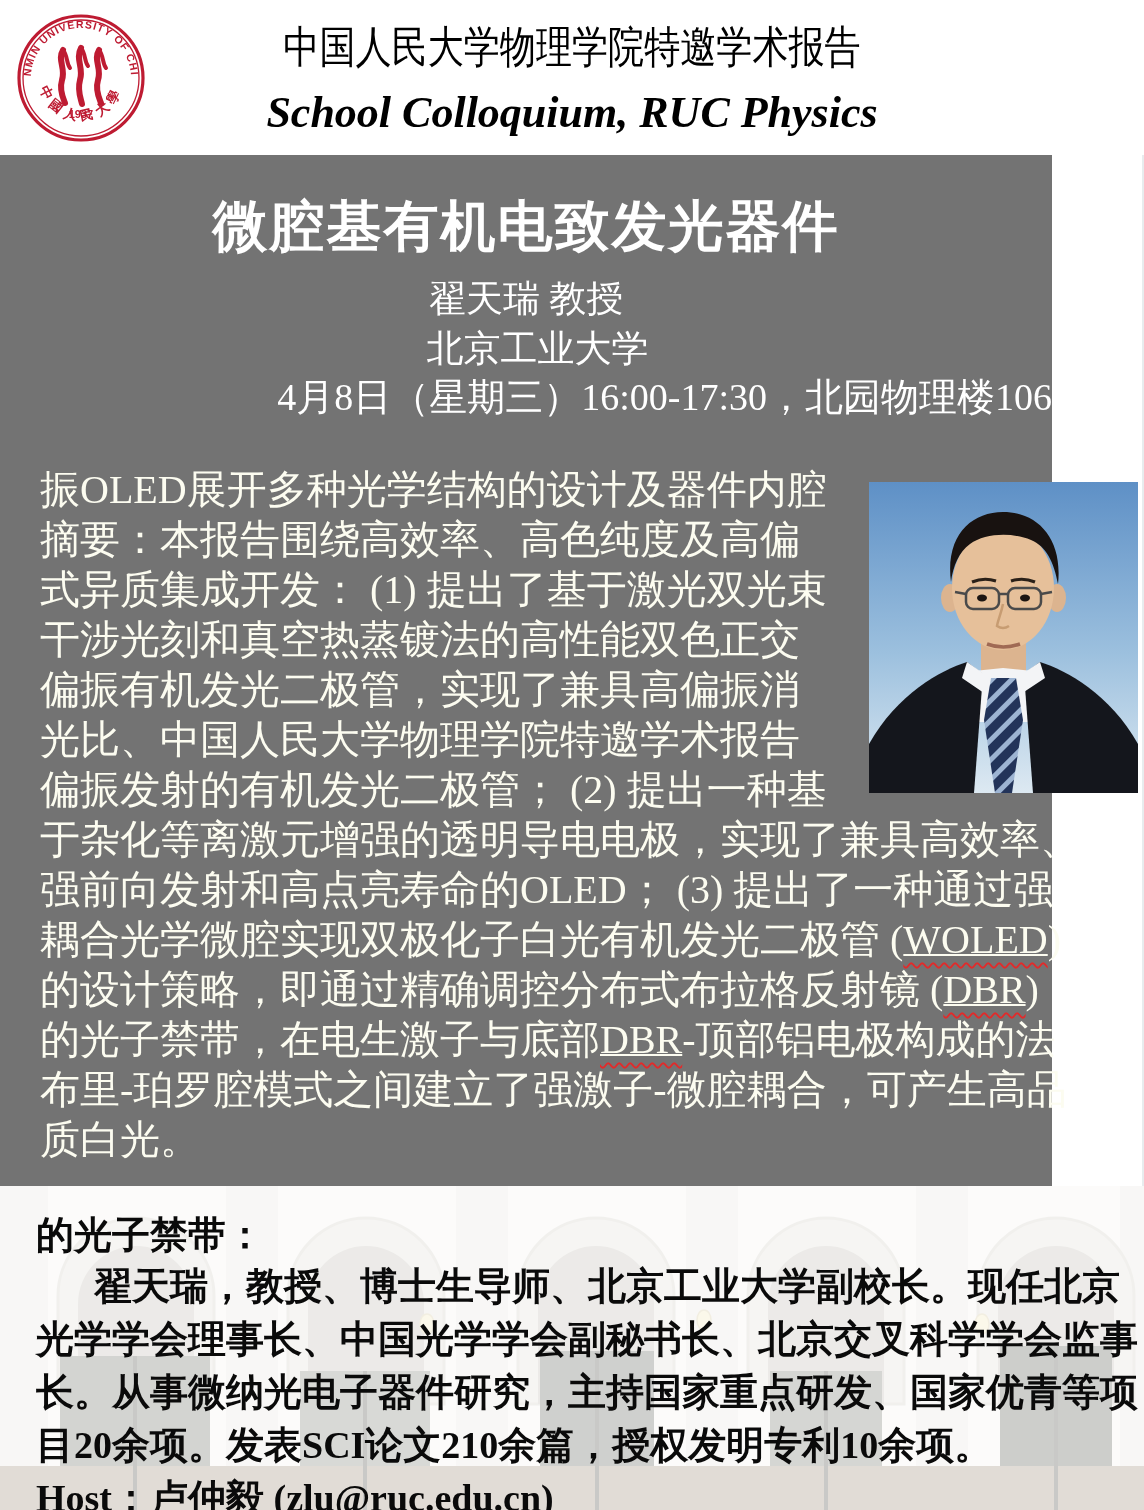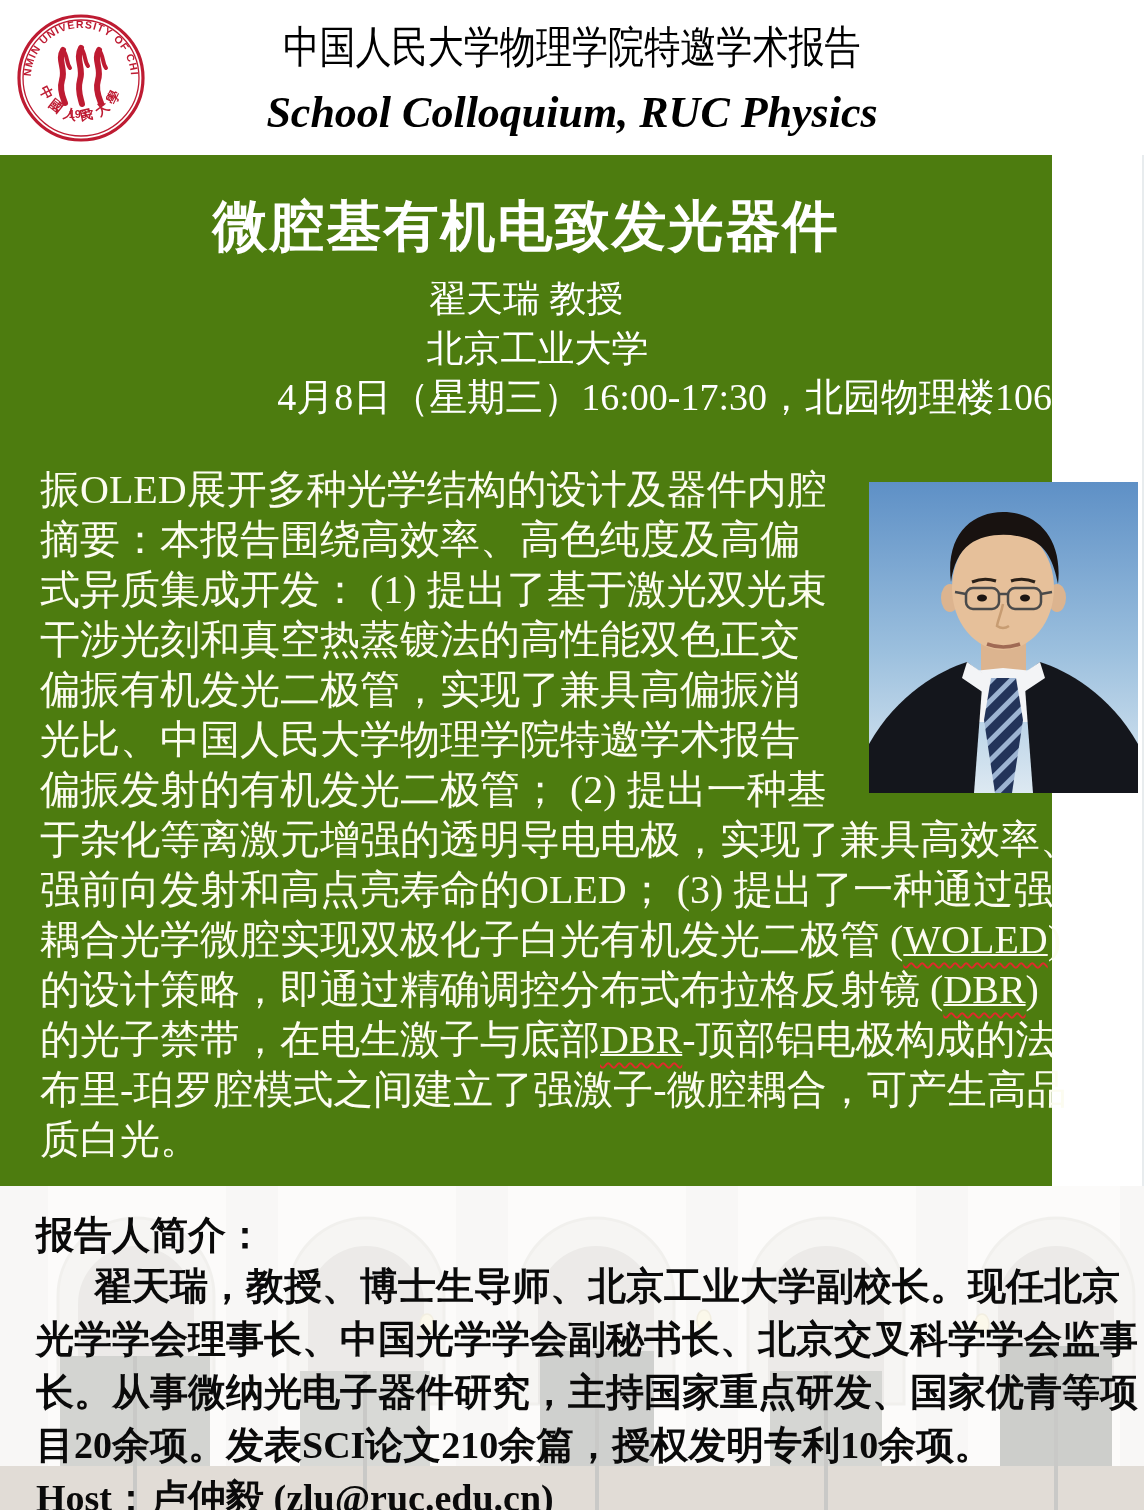--- a/index.html
+++ b/index.html
@@ -8,21 +8,21 @@
 
   
   .header{position:absolute;top:0;left:0;width:1144px;height:155px;background:#ffffff;}
   .logo{position:absolute;top:8px;left:14px;width:134px;height:138px;}
   .h-titles{position:absolute;top:0;left:0;width:1144px;text-align:center;color:#000;}
   .h-zh{margin-top:22px;font-size:44px;font-weight:normal;line-height:52px;}
   .squeeze{display:inline-block;transform:scaleX(.82);transform-origin:50% 50%;white-space:nowrap;}
   .h-en{margin-top:14px;font-size:44px;font-weight:bold;font-style:italic;line-height:50px;}
 
   
-  .blue{position:absolute;top:155px;left:0;width:1052px;height:1031px;background:#4d7c0f;color:#fff;padding-top:40px;box-sizing:border-box;}
+  .blue{position:absolute;top:155px;left:0;width:1052px;height:1031px;background:#737373;color:#fff;padding-top:40px;box-sizing:border-box;}
   .talk-title{margin:0;text-align:center;font-size:55px;font-weight:bold;line-height:64px;letter-spacing:2px;}
   .speaker{margin-top:16px;text-align:center;font-size:37px;line-height:48px;}
   .affil{margin-top:2px;text-align:center;font-size:37px;line-height:48px;margin-left:23px;}
   .dt{text-align:right;font-size:38px;line-height:48px;}
   .abstract{margin-top:44px;padding-left:40px;color:#FCFCF0;font-size:40px;}
   .abstract .tline{white-space:nowrap;line-height:50px;height:50px;}
 
   .tline{white-space:nowrap;}
   .indent{text-indent:58px;}
 
@@ -200,21 +200,21 @@
             <line x1="597" y1="165" x2="597" y2="324"></line>
               <line x1="826" y1="185" x2="826" y2="324"></line>
             <line x1="1056" y1="160" x2="1056" y2="324"></line>
           </g>
         </g>
 
         <rect width="1144" height="324" fill="#ffffff" opacity="0.74"></rect>
       </svg>
     </div>
     <div class="bio-content">
-      <div class="bio-heading">报告人简介：</div>
+      <div class="bio-heading">的光子禁带：</div>
       <div id="bio-lines">
           <div class="tline indent"><span>翟天瑞，教授、博士生导师、北京工业大学副校长。现任北京</span></div>
           <div class="tline"><span>光学学会理事长、中国光学学会副秘书长、北京交叉科学学会监事</span></div>
           <div class="tline"><span>长。从事微纳光电子器件研究，主持国家重点研发、国家优青等项</span></div>
           <div class="tline"><span>目20余项。发表SCI论文210余篇，授权发明专利10余项。</span></div>
           <div class="tline"><span>Host：卢仲毅 (</span><span class="lnk"><span class="sqg">zlu@ruc.edu.cn</span></span><span>)</span></div>
         </div>
     </div>
   </div>
 

